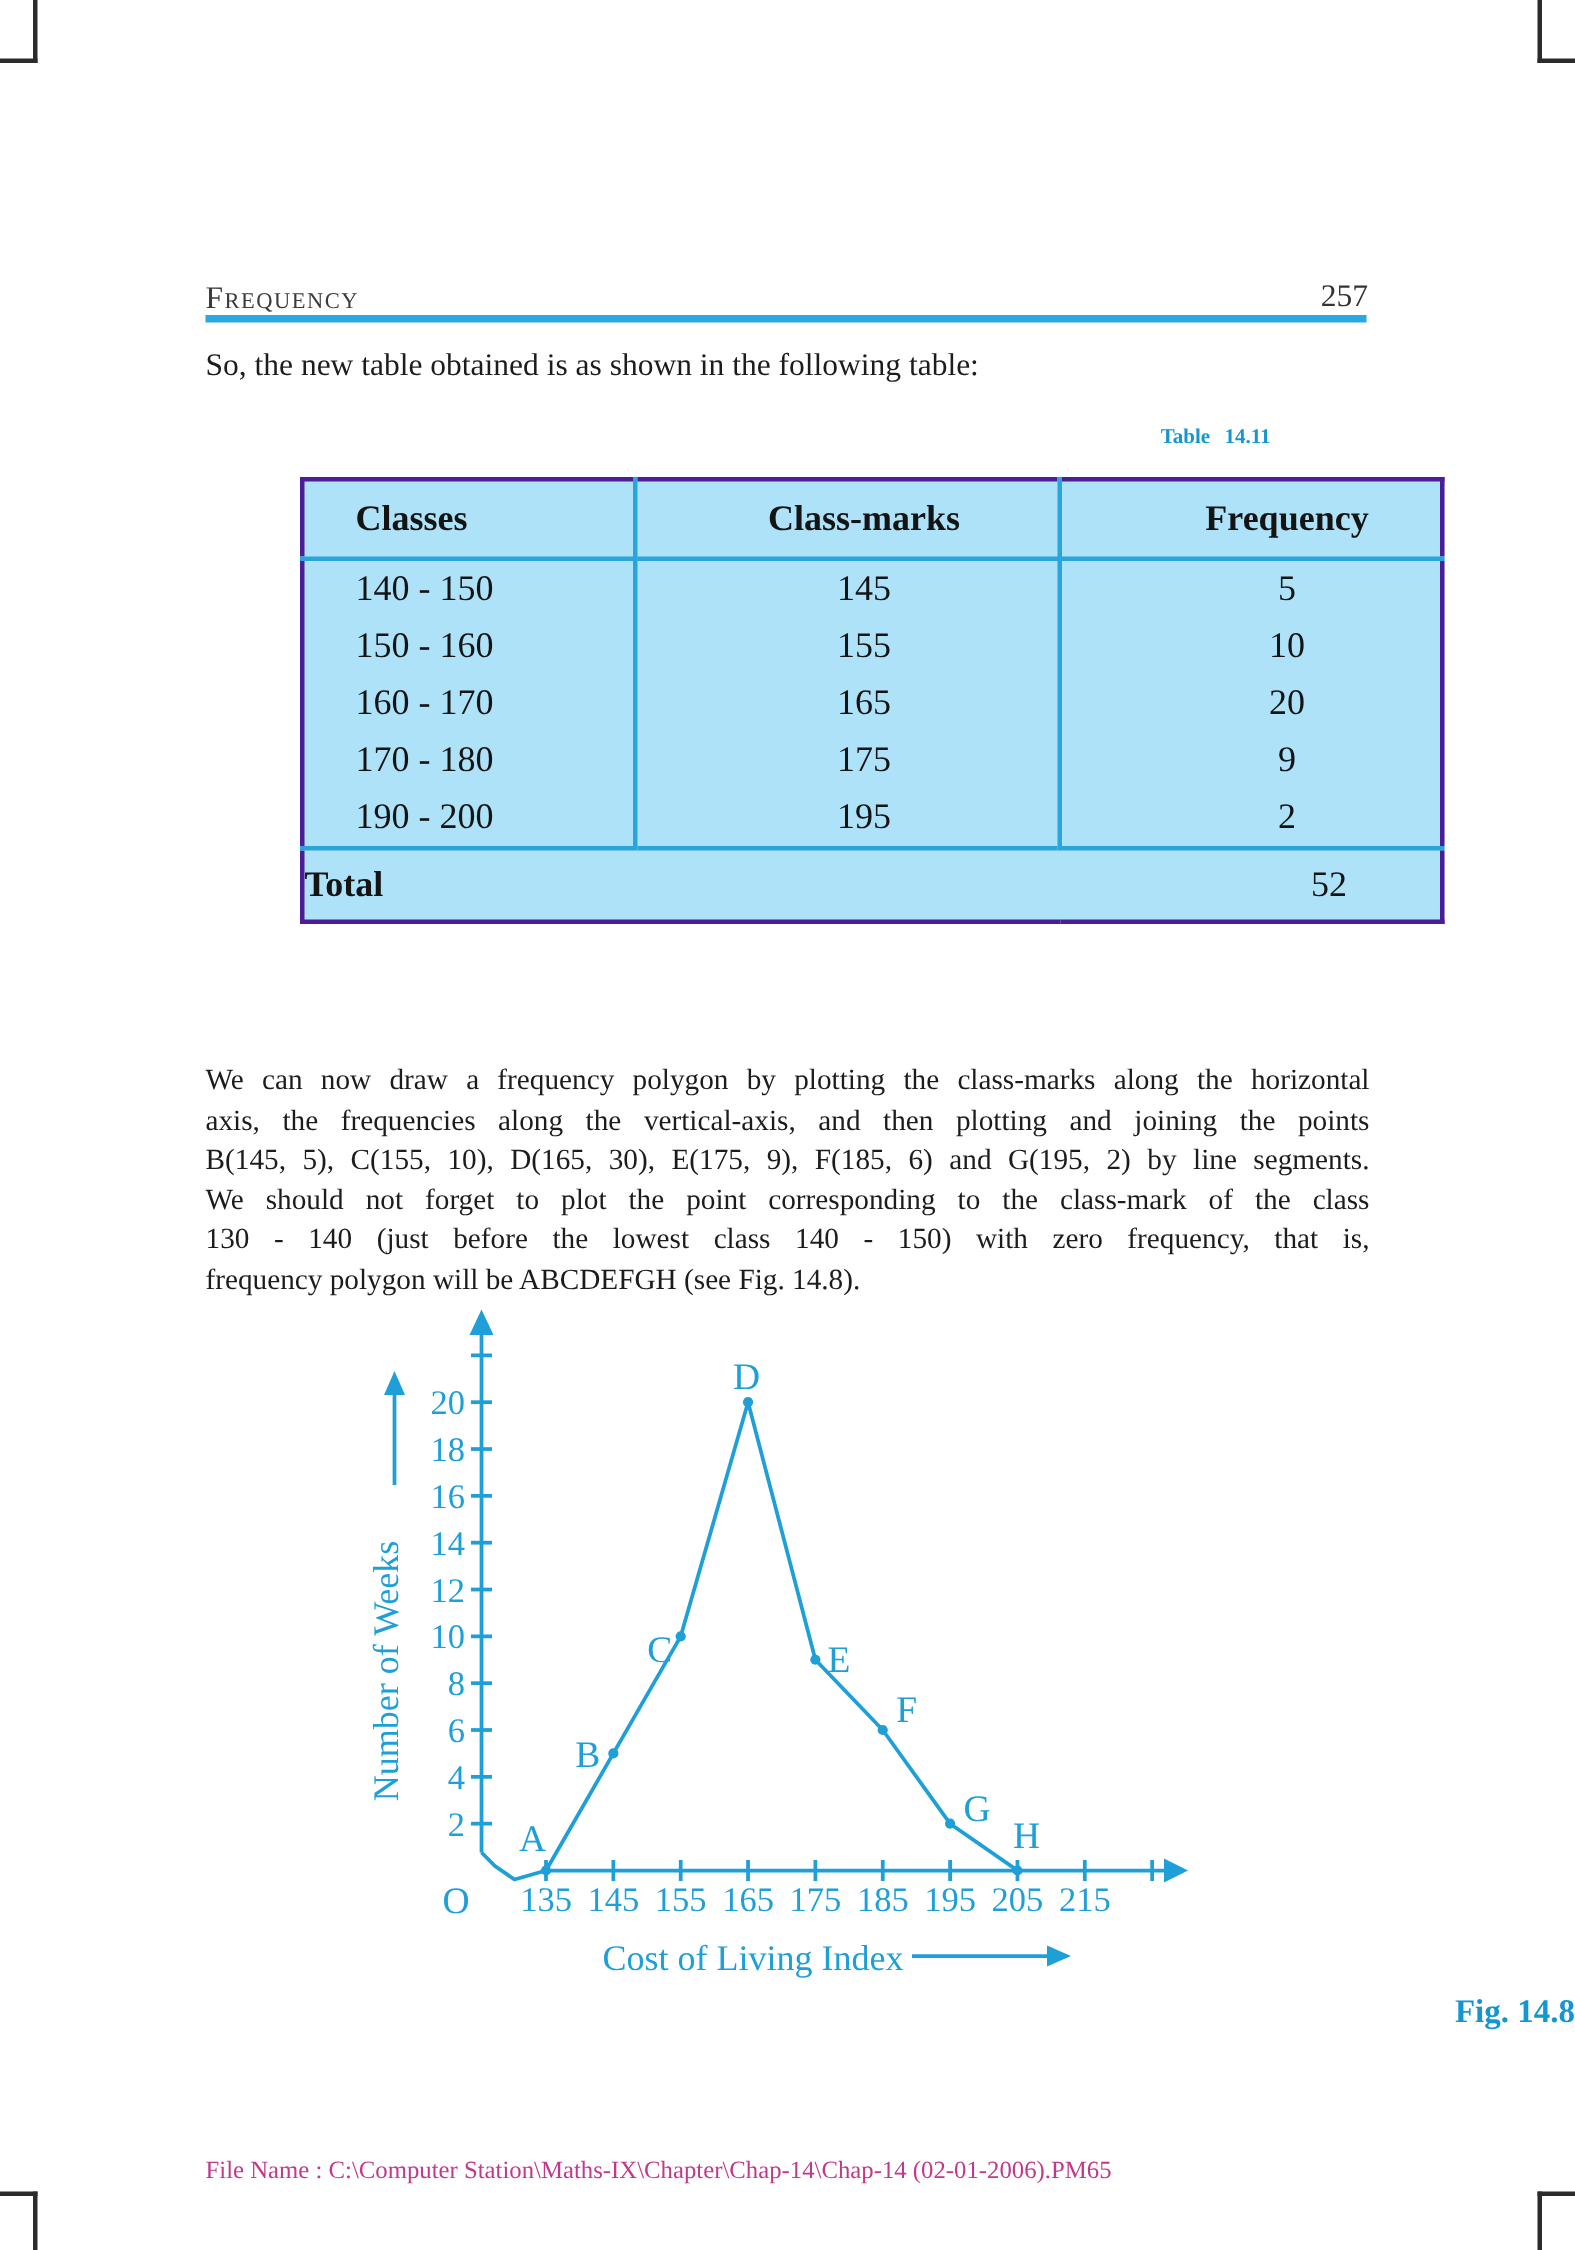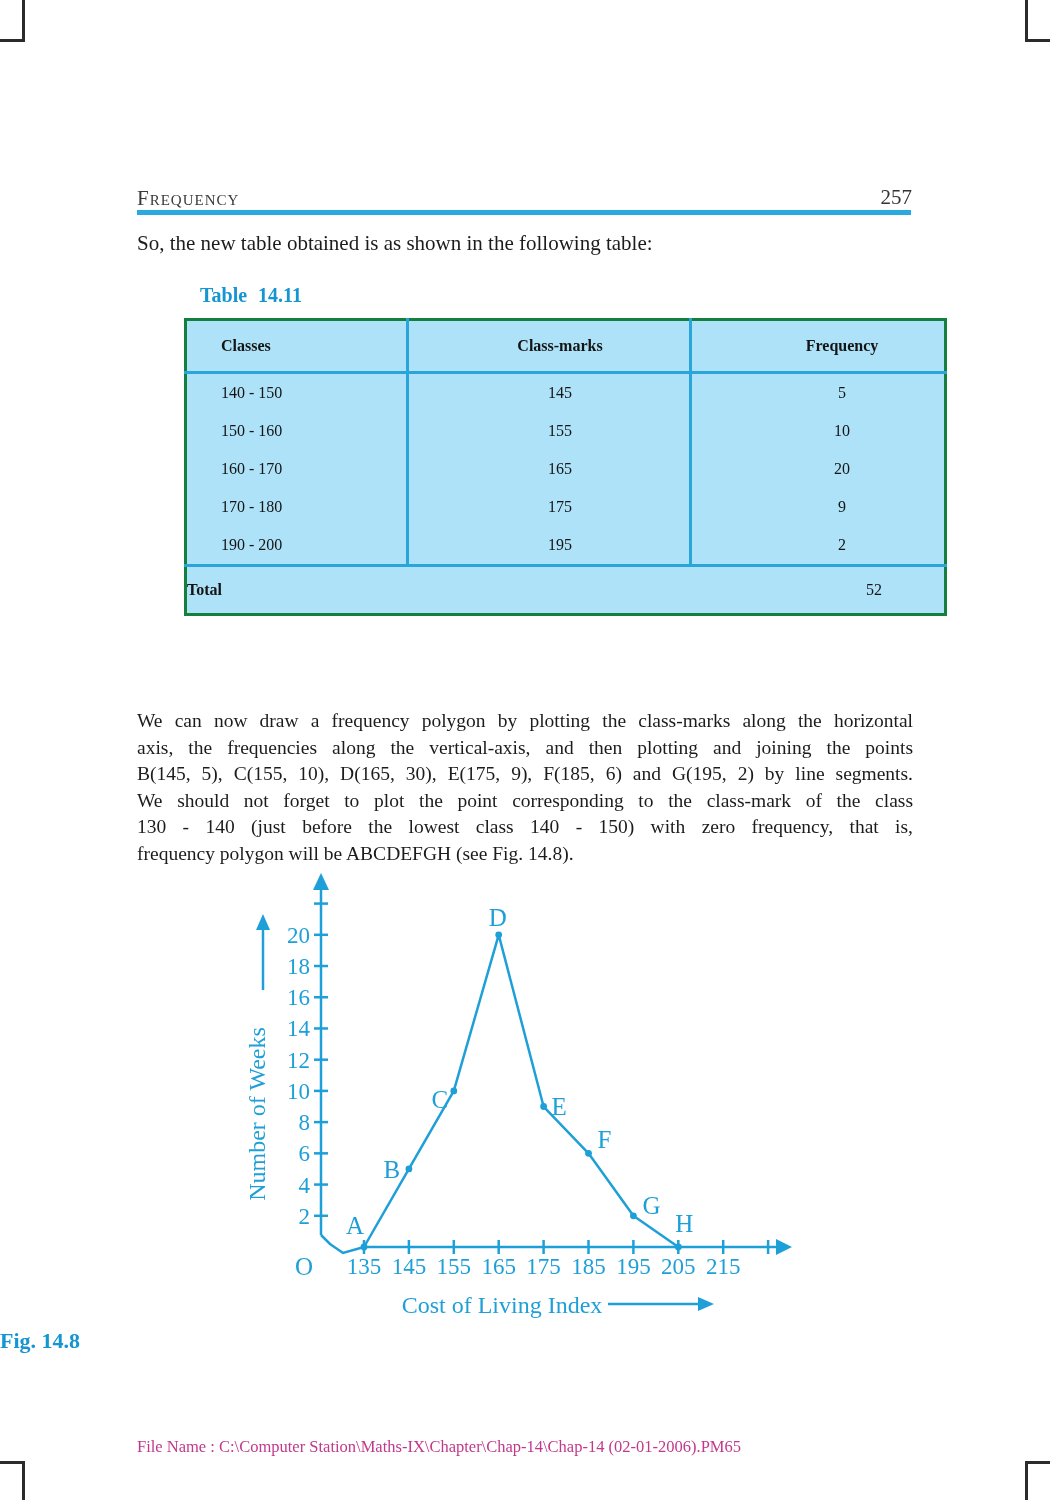--- a/index.html
+++ b/index.html
@@ -14,43 +14,43 @@
   .crop.br{right:0;top:1461px;border-left:3px solid #2b2b2b;border-top:3px solid #2b2b2b;}
 
   
   .runhead{position:absolute;left:137px;top:186px;font-size:21px;color:#3a3a3a;
            font-variant:small-caps;letter-spacing:1px;}
   .pageno{position:absolute;top:185px;right:138px;font-size:21px;color:#333;}
   .rule{position:absolute;left:137px;top:210px;width:774px;height:5px;background:#29a9e0;}
 
   .intro{position:absolute;left:137px;top:231px;width:780px;font-size:21px;}
 
-  .tbl-caption{position:absolute;left:200px;top:284px;width:647px;text-align:left;
-               font-weight:bold;font-size:20px;color:#1595d2;word-spacing:6px;}
-
-  table.ftable{position:absolute;left:184px;top:318px;width:647px;table-layout:fixed;
-               border-collapse:collapse;background:#aee2f8;font-size:16px;color:#141414;
-               border:3px solid #15803d;}
+  .tbl-caption{position:absolute;left:200px;top:284px;width:647px;text-align:right;
+               font-weight:bold;font-size:14px;color:#1595d2;word-spacing:6px;}
+
+  table.ftable{position:absolute;left:200px;top:318px;width:647px;table-layout:fixed;
+               border-collapse:collapse;background:#aee2f8;font-size:24px;color:#141414;
+               border:3px solid #4c1d95;}
   table.ftable td,table.ftable th{padding:0;font-weight:normal;}
   table.ftable tr.hdr th{height:50px;font-weight:bold;border-bottom:3px solid #2aa5da;}
   table.ftable tr.body-row td{height:38px;}
   table.ftable .c1{width:185px;text-align:left;padding-left:34px;border-right:3px solid #2aa5da;}
   table.ftable .c2{width:258px;text-align:center;padding-left:22px;border-right:3px solid #2aa5da;}
   table.ftable .c3{width:204px;text-align:center;padding-left:48px;}
   table.ftable tr.total-row td{height:46px;border-top:3px solid #2aa5da;}
   .total-flex{display:flex;justify-content:space-between;align-items:center;
               padding-right:62px;}
   .total-flex .tlabel{font-weight:bold;}
 
   .bodypara{position:absolute;left:137px;top:676px;width:776px;font-size:19.5px;margin-top:32px;}
   .bodypara .jline{text-align:justify;text-align-last:justify;line-height:26.6px;white-space:normal;}
   .bodypara .jline:last-child{text-align-last:left;}
 
   .figure-wrap{position:absolute;left:240px;top:868px;width:580px;height:460px;}
-  .fig-caption{position:absolute;left:0;top:1328px;width:1050px;text-align:left;
+  .fig-caption{position:absolute;left:0;top:1328px;width:1050px;text-align:right;
                font-weight:bold;font-size:22px;color:#1595d2;}
 
   .footer{position:absolute;left:137px;top:1437px;font-size:16.5px;color:#c2388b;}
 </style>
 </head>
 <body>
 
 <div class="page">
 
   <div class="crop tl"></div>

